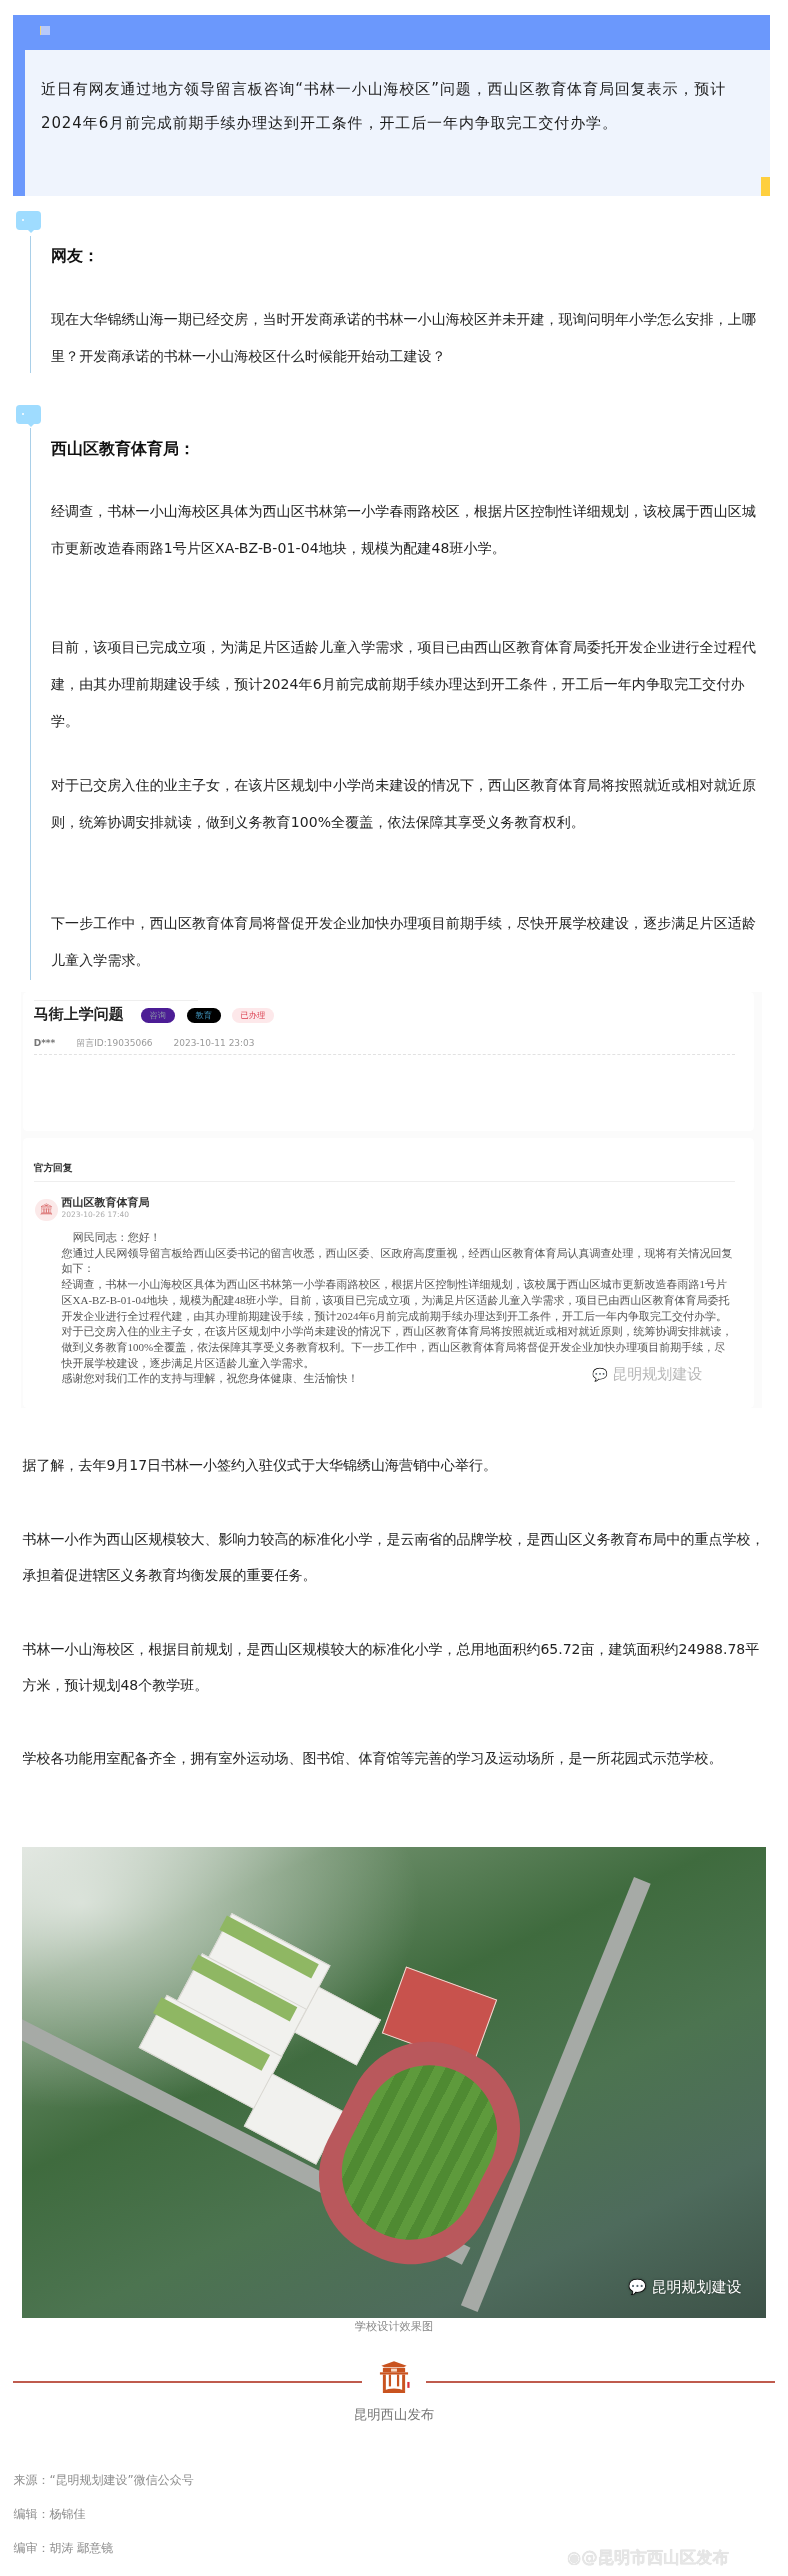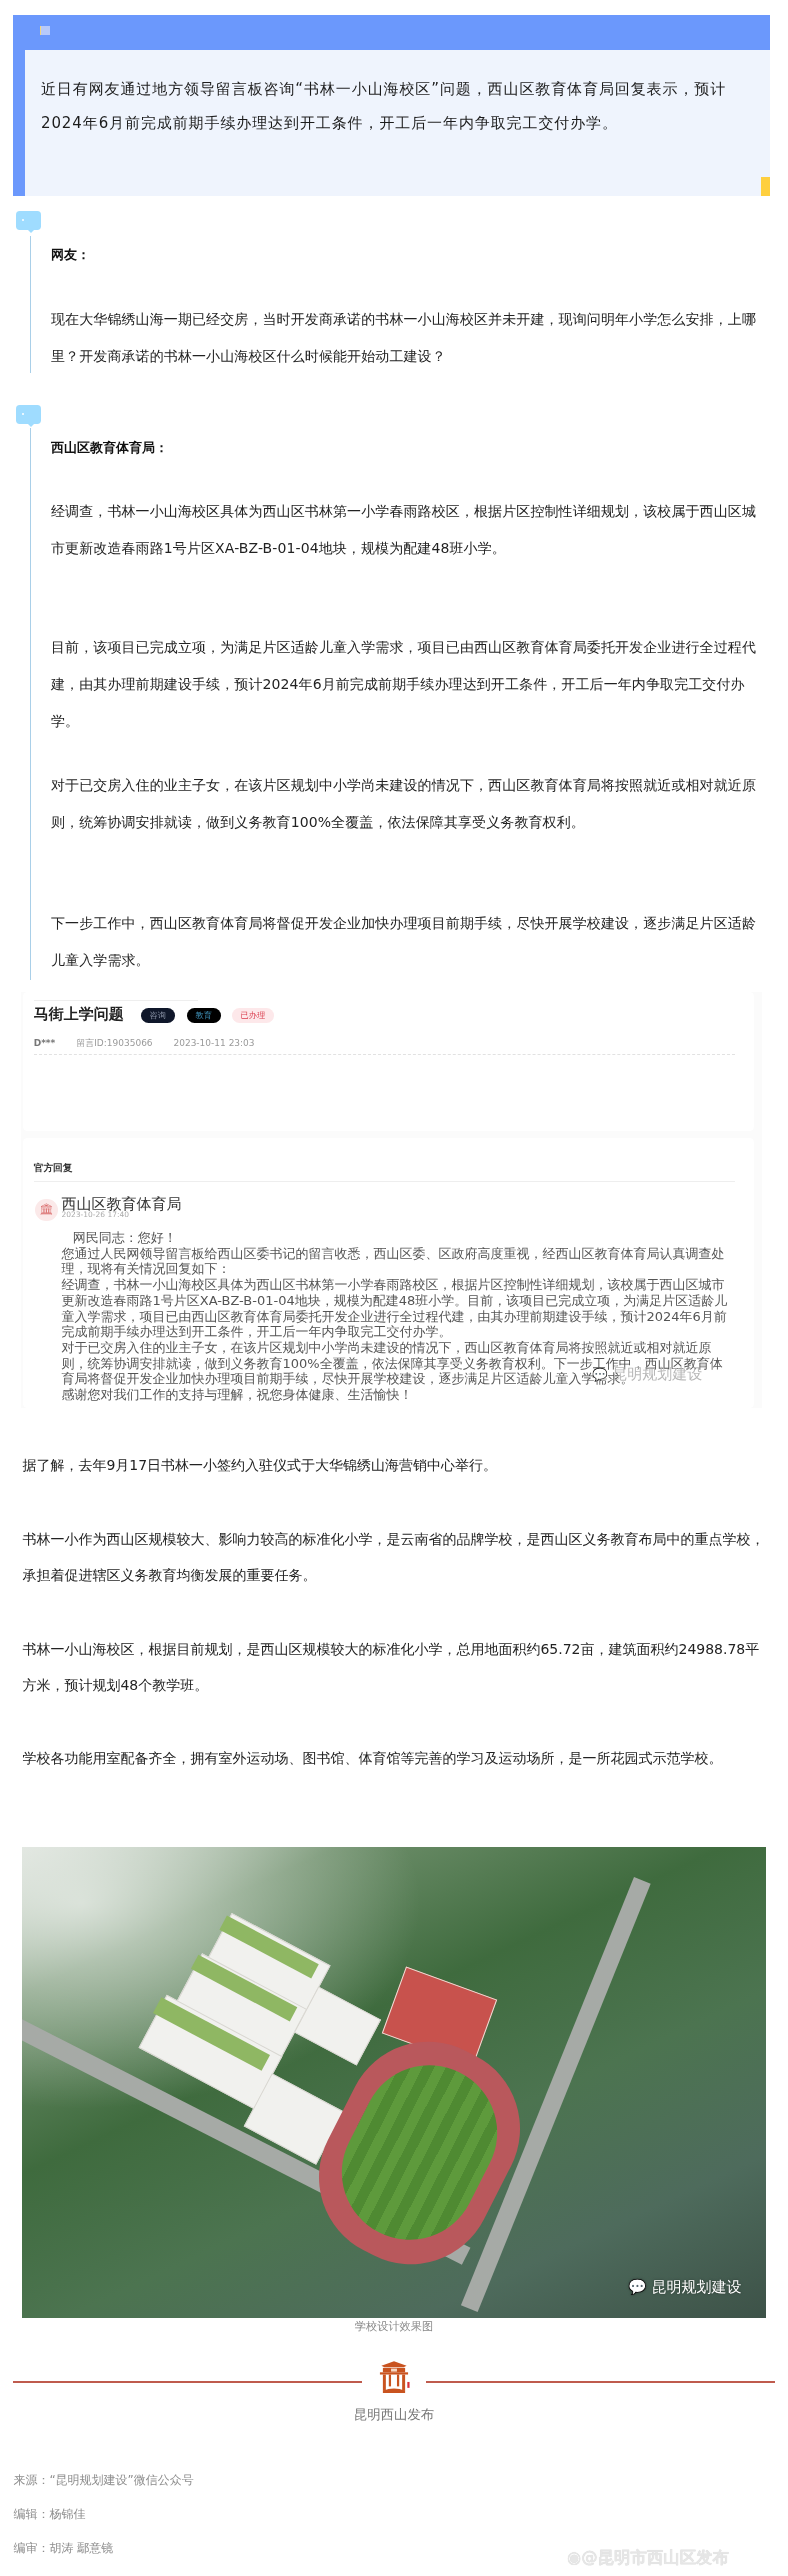--- a/index.html
+++ b/index.html
@@ -13,44 +13,44 @@
   .summary .panel { position: absolute; left: 11.2px; top: 35px; right: 0; bottom: 0; background: #eff4fd; }
   .summary .panel p { position: absolute; left: 16.4px; top: 22.4px; width: 720px; font-size: 15px; line-height: 34px; letter-spacing: 0.9px; color: #1c1c1c; }
   .summary .accent { position: absolute; right: 0; bottom: 0; width: 9px; height: 18.6px; background: #fecf3f; }
 
   
   .bubble { width: 24.6px; height: 18.6px; background: #9fdcff; border-radius: 3.7px; }
   .bubble::after { content: ""; position: absolute; left: 11.2px; bottom: -3.7px; border-left: 3px solid transparent; border-right: 3px solid transparent; border-top: 3.7px solid #9fdcff; }
   .bubble .dot { position: absolute; left: 5.2px; top: 8.2px; width: 2.2px; height: 2.2px; background: #fff; border-radius: 50%; }
   .vline { width: 0.7px; background: #a9cfe8; }
 
-  .section-title { font-size: 13px; font-weight: bold; color: #111; }
+  .section-title { font-size: 16px; font-weight: bold; color: #111; }
   .body-text { font-size: 14px; line-height: 37px; color: #222; width: 709px; letter-spacing: 0.1px; }
 
   
   .embed { left: 21px; top: 992px; width: 741px; height: 416px; background: #fbfbfb; }
   .embed .card1 { position: absolute; left: 1.5px; top: 0; width: 731px; height: 139px; background: #fff; border-radius: 4.5px; }
   .embed .card2 { position: absolute; left: 1.5px; top: 146px; width: 731px; height: 270px; background: #fff; border-radius: 4.5px; }
   .embed .topline { position: absolute; left: 11.2px; top: 7.5px; width: 164px; height: 0.7px; background: #eee; }
   .embed .title { position: absolute; left: 11.2px; top: 13.4px; font-size: 15px; font-weight: bold; color: #222; }
   .embed .tag { position: absolute; top: 16.4px; height: 15px; padding: 0 9px; border-radius: 7.5px; font-size: 8.2px; line-height: 15px; }
-  .embed .tag.t1 { left: 118px; background: #0f172a; color: #8a93a6; }
+  .embed .tag.t1 { left: 118px; background: #4c1d95; color: #8a93a6; }
   .embed .tag.t2 { left: 164px; background: #000000; color: #3c8bb0; }
   .embed .tag.t3 { left: 209px; background: #fde8ea; color: #d9394a; }
   .embed .meta { position: absolute; left: 11.2px; top: 45px; font-size: 9px; color: #9a9a9a; }
   .embed .meta span { margin-right: 18px; }
   .embed .meta .user { color: #777; font-weight: bold; }
   .embed .dashed { position: absolute; left: 11.2px; top: 62px; width: 701px; border-top: 0.7px dashed #e2e2e2; }
   .embed .msg { position: absolute; left: 11.2px; top: 73px; width: 697px; font-size: 8.2px; line-height: 21px; color: #555; }
   .embed .reply-head { position: absolute; left: 11.2px; top: 24px; font-size: 9.7px; font-weight: bold; color: #333; }
   .embed .reply-line { position: absolute; left: 11.2px; top: 43px; width: 701px; height: 0.7px; background: #eee; }
   .embed .avatar { position: absolute; left: 12.7px; top: 61px; width: 22.4px; height: 22.4px; border-radius: 50%; background: #fbe9e9; color: #d96a6a; font-size: 11.2px; line-height: 22.4px; text-align: center; }
-  .embed .org { position: absolute; left: 39px; top: 57px; font-size: 15px; font-weight: normal; color: #333; }
+  .embed .org { position: absolute; left: 39px; top: 57px; font-size: 11px; font-weight: bold; color: #333; }
   .embed .rdate { position: absolute; left: 39px; top: 72px; font-size: 7.5px; color: #aaa; }
-  .embed .reply-body { position: absolute; left: 39px; top: 92px; width: 671px; font-size: 13px; line-height: 15.7px; color: #555; }
+  .embed .reply-body { position: absolute; left: 39px; top: 92px; width: 671px; font-size: 11px; line-height: 15.7px; color: #555; font-family: Liberation Serif, serif; }
   .embed .reply-body .greet { padding-left: 11.2px; }
   .embed .wm { position: absolute; left: 571px; top: 373px; font-size: 15px; color: #b8b8b8; }
   .embed .wm .wechat { font-size: 12.7px; margin-right: 4.5px; }
 
   .para { left: 22.4px; width: 746px; font-size: 14px; line-height: 36px; color: #222; }
 
   .rendering { left: 22.4px; top: 1847px; width: 744px; height: 471px; overflow: hidden;
     background:
       radial-gradient(ellipse at 8% 12%, rgba(255,255,255,0.65), rgba(255,255,255,0) 35%),
       linear-gradient(155deg, #cdd6cc 0%, #6d8e6a 18%, #3f6b3e 40%, #4c7450 60%, #4e6b5c 80%, #3d5248 100%); }

